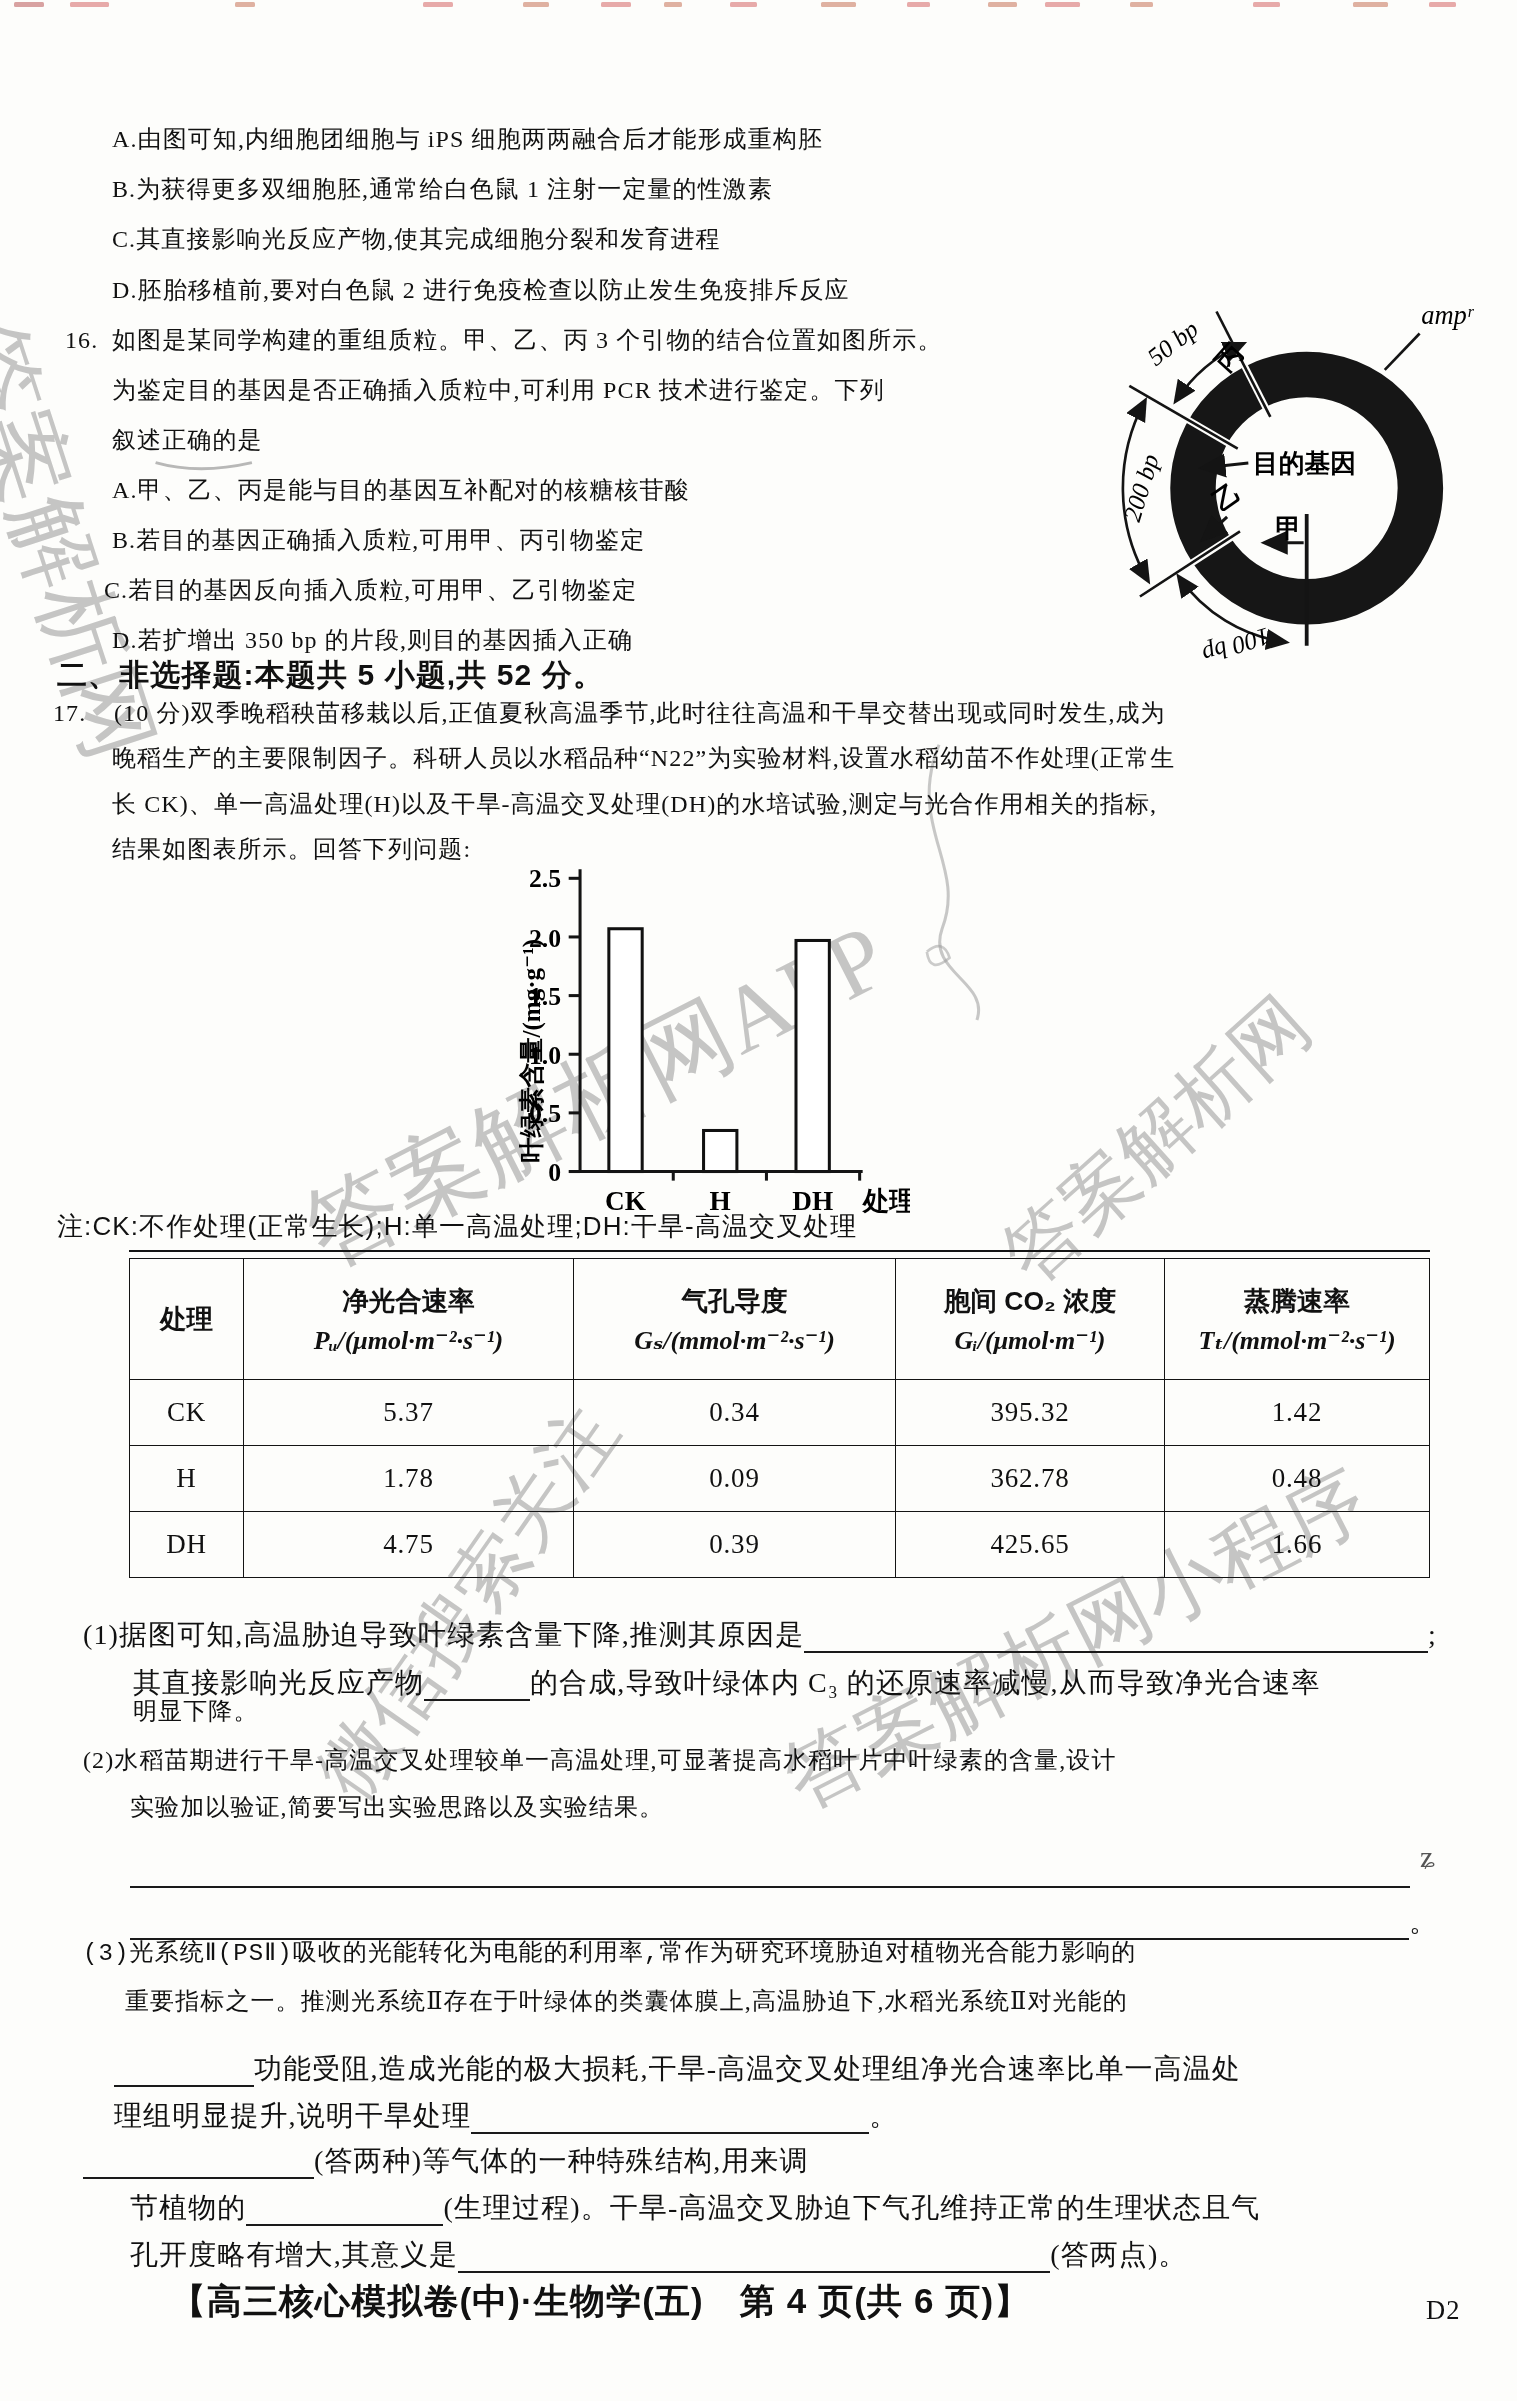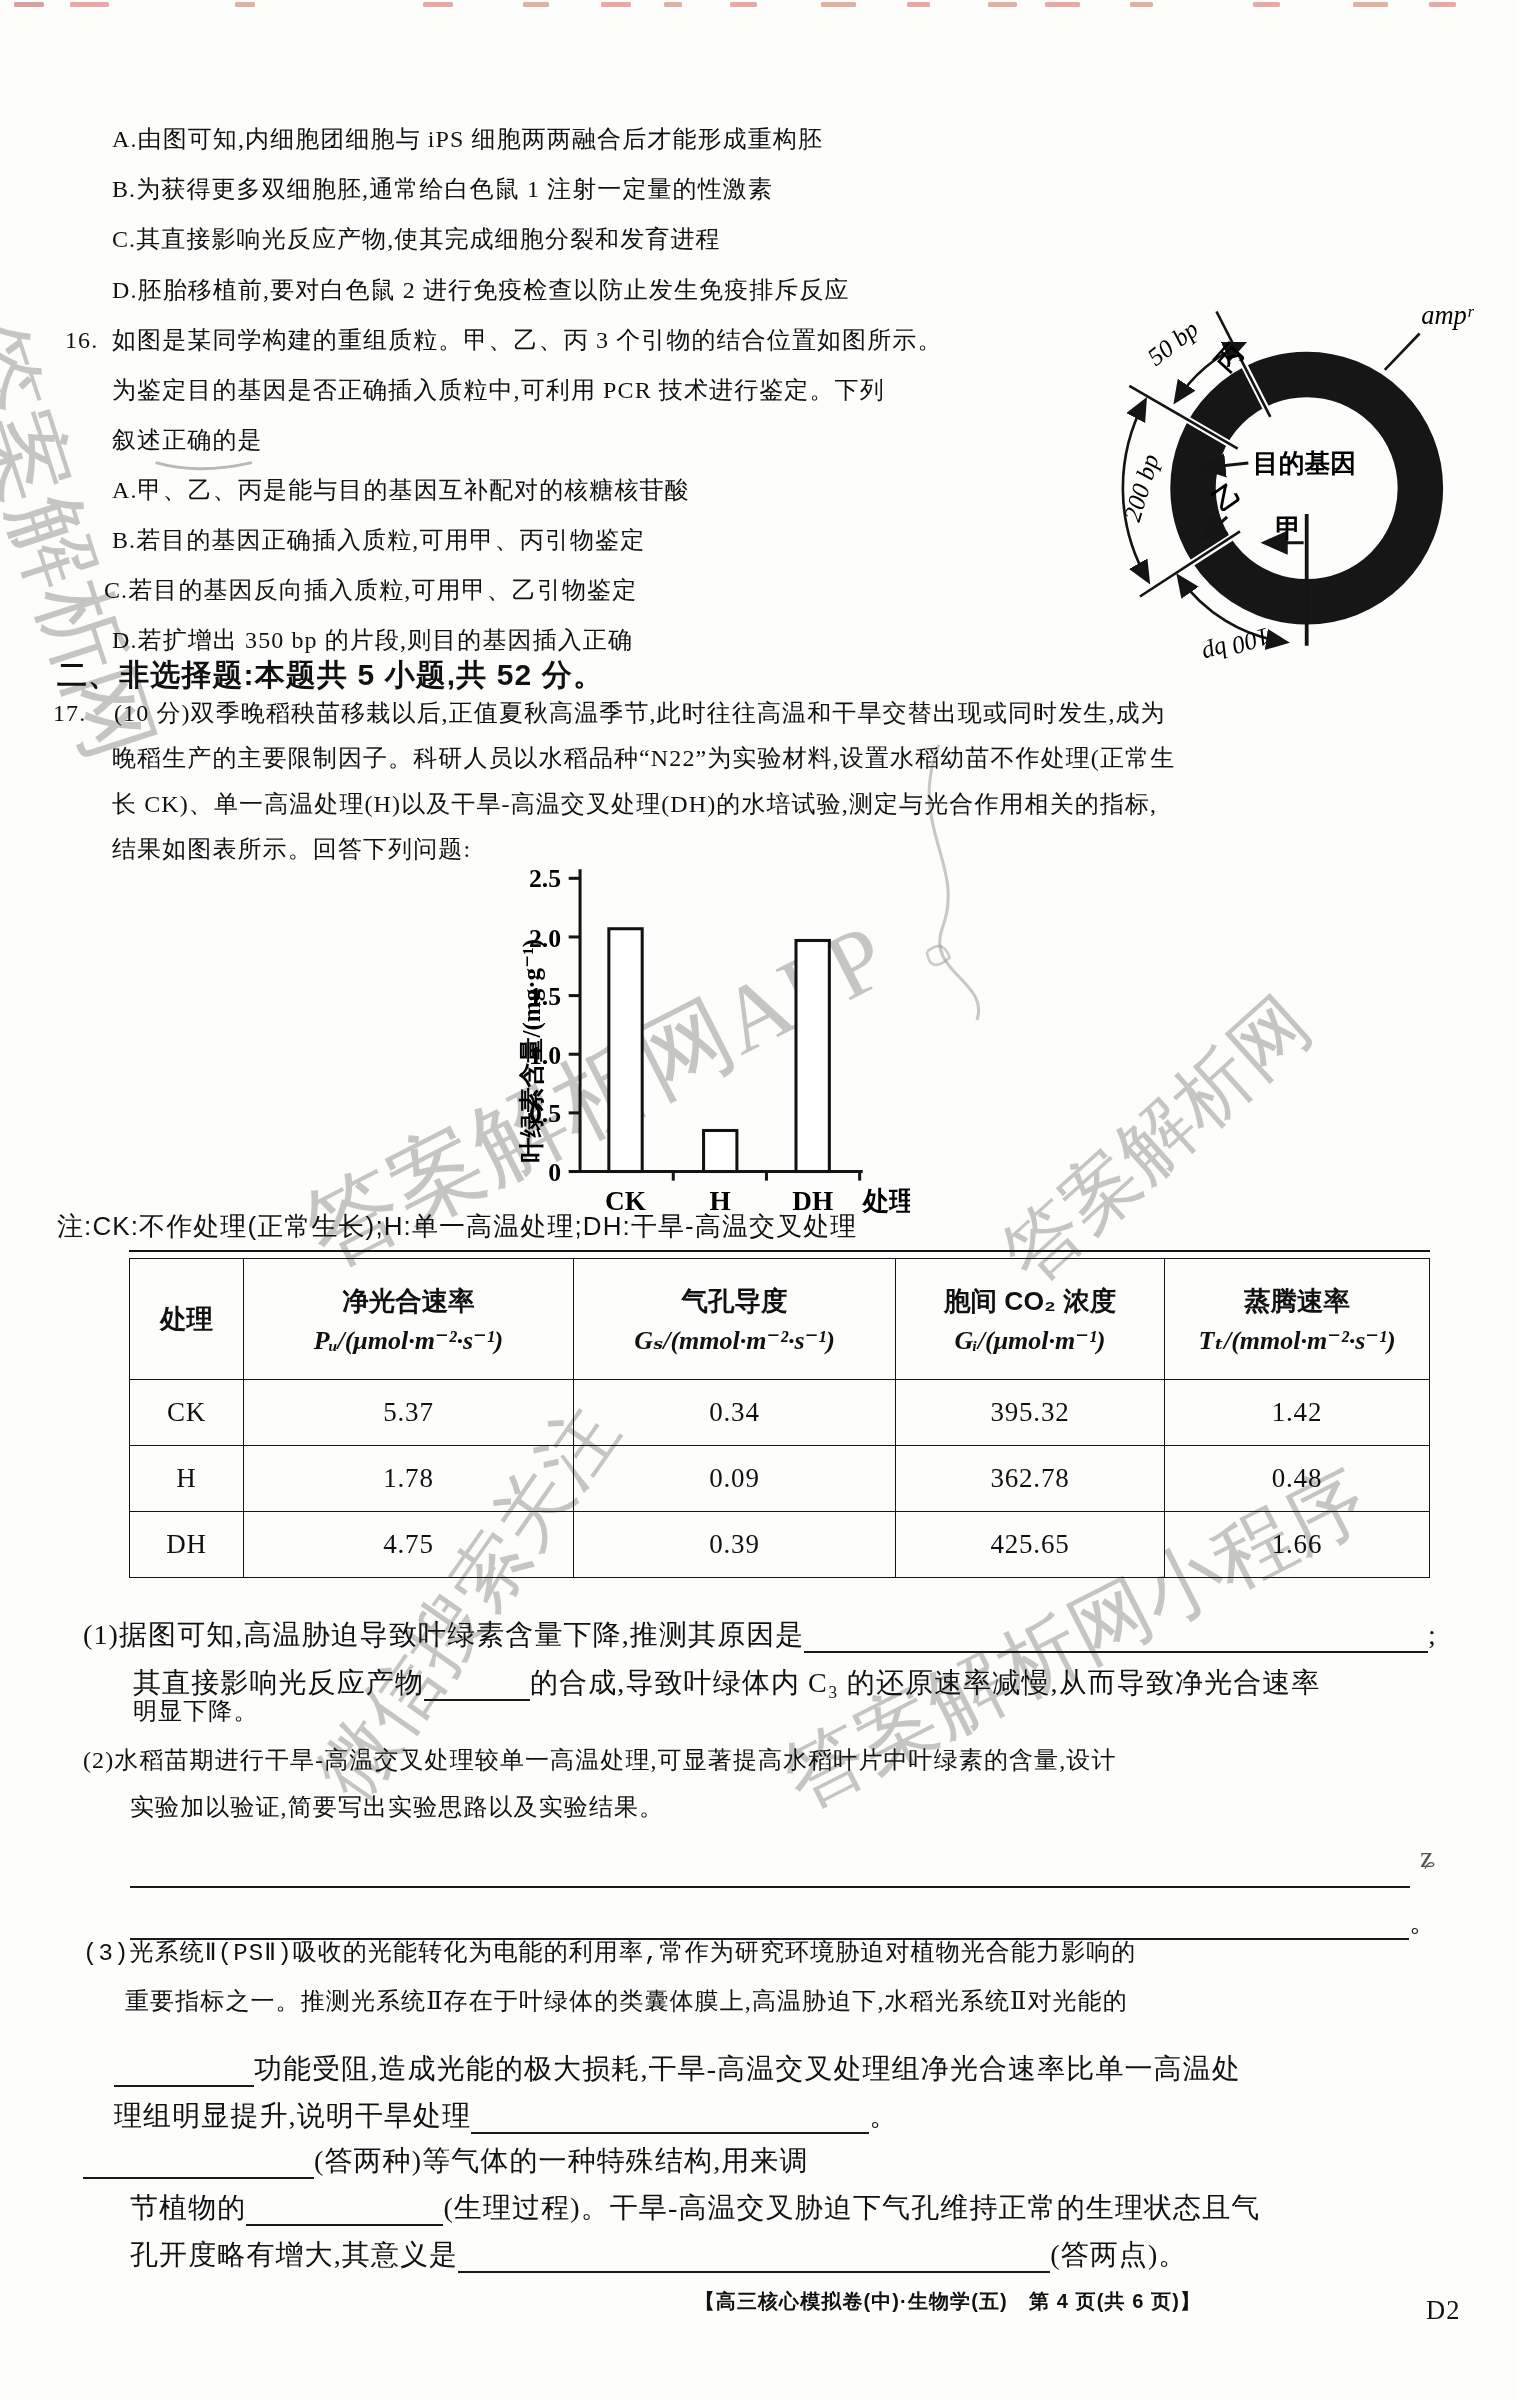--- a/index.html
+++ b/index.html
@@ -264,17 +264,17 @@
     <span>节植物的</span>
     <span class="blank" style="width:197px;"></span>
     <span>(生理过程)。干旱-高温交叉胁迫下气孔维持正常的生理状态且气</span>
   </div>
   <div class="flexline" style="left:130px;top:2216px;">
     <span>孔开度略有增大,其意义是</span>
     <span class="blank" style="width:592px;"></span>
     <span>(答两点)。</span>
   </div>
 
-  <div class="line hei bold" style="left:0;top:2283px;width:1201px;text-align:right;font-size:20px;">【高三核心模拟卷(中)·生物学(五)　第 4 页(共 6 页)】</div>
+  <div class="line hei bold" style="left:0;top:2283px;width:1201px;text-align:center;font-size:35px;">【高三核心模拟卷(中)·生物学(五)　第 4 页(共 6 页)】</div>
   <div class="line" style="left:1426px;top:2292px;font-size:26.5px;">D2</div>
 
 </div>
 
 
 </body></html>

